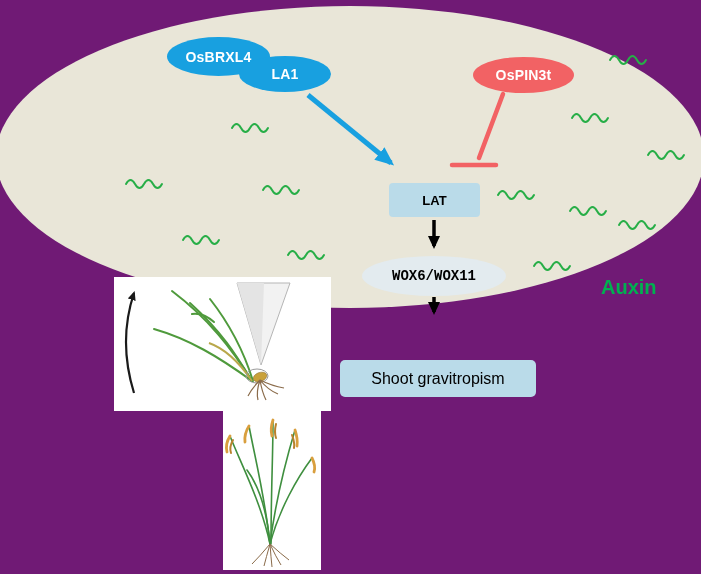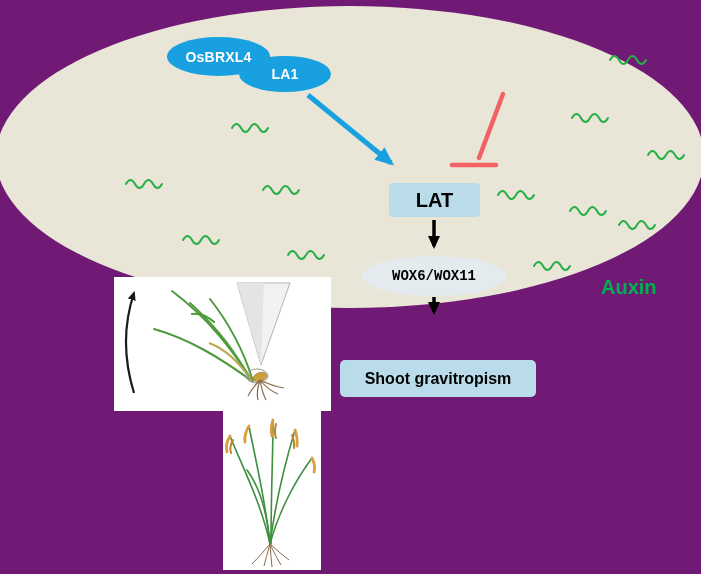--- a/index.html
+++ b/index.html
@@ -13,36 +13,36 @@
           border-radius:50%; font-weight:bold; color:#fff; font-size:14px; letter-spacing:.2px; }
   .node.blue { background:#18a0e0; }
   .node.red  { background:#f26264; }
   #osbrxl4 { left:167px; top:37px; width:103px; height:39px; z-index:4; }
   #la1     { left:239px; top:56px; width:92px;  height:36px; z-index:5; }
   #la5     { left:517px; top:27px; width:84px;  height:34px; z-index:4; }
   #ospin3t { left:473px; top:57px; width:101px; height:36px; z-index:5; }
 
   .lat { position:absolute; left:389px; top:183px; width:91px; height:34px;
          background:#badbe9; border-radius:4px; display:flex; align-items:center;
-         justify-content:center; font-weight:bold; font-size:20px; color:#000; z-index:4; }
+         justify-content:center; font-weight:bold; font-size:13px; color:#000; z-index:4; }
   .wox { position:absolute; left:362px; top:256px; width:144px; height:40px;
          background:#e3ebef; border-radius:50%; display:flex; align-items:center;
          justify-content:center; font-weight:bold; font-size:14px; color:#000; z-index:4;font-family:Liberation Mono, monospace; }
   .auxin { position:absolute; left:601px; top:276px; color:#00b050; font-weight:bold;
            font-size:20px; z-index:4; }
 
   .overlay { position:absolute; left:0; top:0; z-index:3; }
 
   .panel { position:absolute; background:#fff; z-index:6; }
   #gravi-panel { left:114px; top:277px; width:217px; height:134px; }
   #rice-panel  { left:223px; top:402px; width:98px;  height:168px; }
 
   .outcome { position:absolute; left:340px; width:196px; height:37px; background:#badbe9;
              border-radius:5px; display:flex; align-items:center; justify-content:center;
-             font-weight:bold; font-size:16px; color:#000; z-index:7; }
+             font-weight:normal; font-size:16px; color:#000; z-index:7; }
   #shoot-box  { top:360px; }
   #tiller-box { top:497px; }
 </style>
 </head>
 <body>
 
 <div class="canvas">
 
   <div class="cell"></div>
 
@@ -81,20 +81,21 @@
       <use href="#squig" transform="translate(534,261)"></use>
       <use href="#squig" transform="translate(610,55)"></use>
       <use href="#squig" transform="translate(572,113)"></use>
       <use href="#squig" transform="translate(619,220)"></use>
       <use href="#squig" transform="translate(648,150)"></use>
     </g>
   </svg>
 
   <div class="node blue" id="osbrxl4">OsBRXL4</div>
   <div class="node blue" id="la1">LA1</div>
+  <div class="node red" id="ospin3t">OsPIN3t</div>
 
   <div class="lat">LAT</div>
   <div class="wox">WOX6/WOX11</div>
   <div class="auxin">Auxin</div>
 
   <div class="panel" id="gravi-panel">
     <svg width="217" height="134" viewBox="0 0 217 134">
       <path d="M20 116 Q 4 64 20 16" fill="none" stroke="#1a1a1a" stroke-width="2.2" marker-end="url(#mBlackS)"></path>
       <g stroke="#4f9a3c" stroke-width="2" fill="none" stroke-linecap="round">
         <path d="M138 104 C 118 72, 95 42, 58 14"></path>

